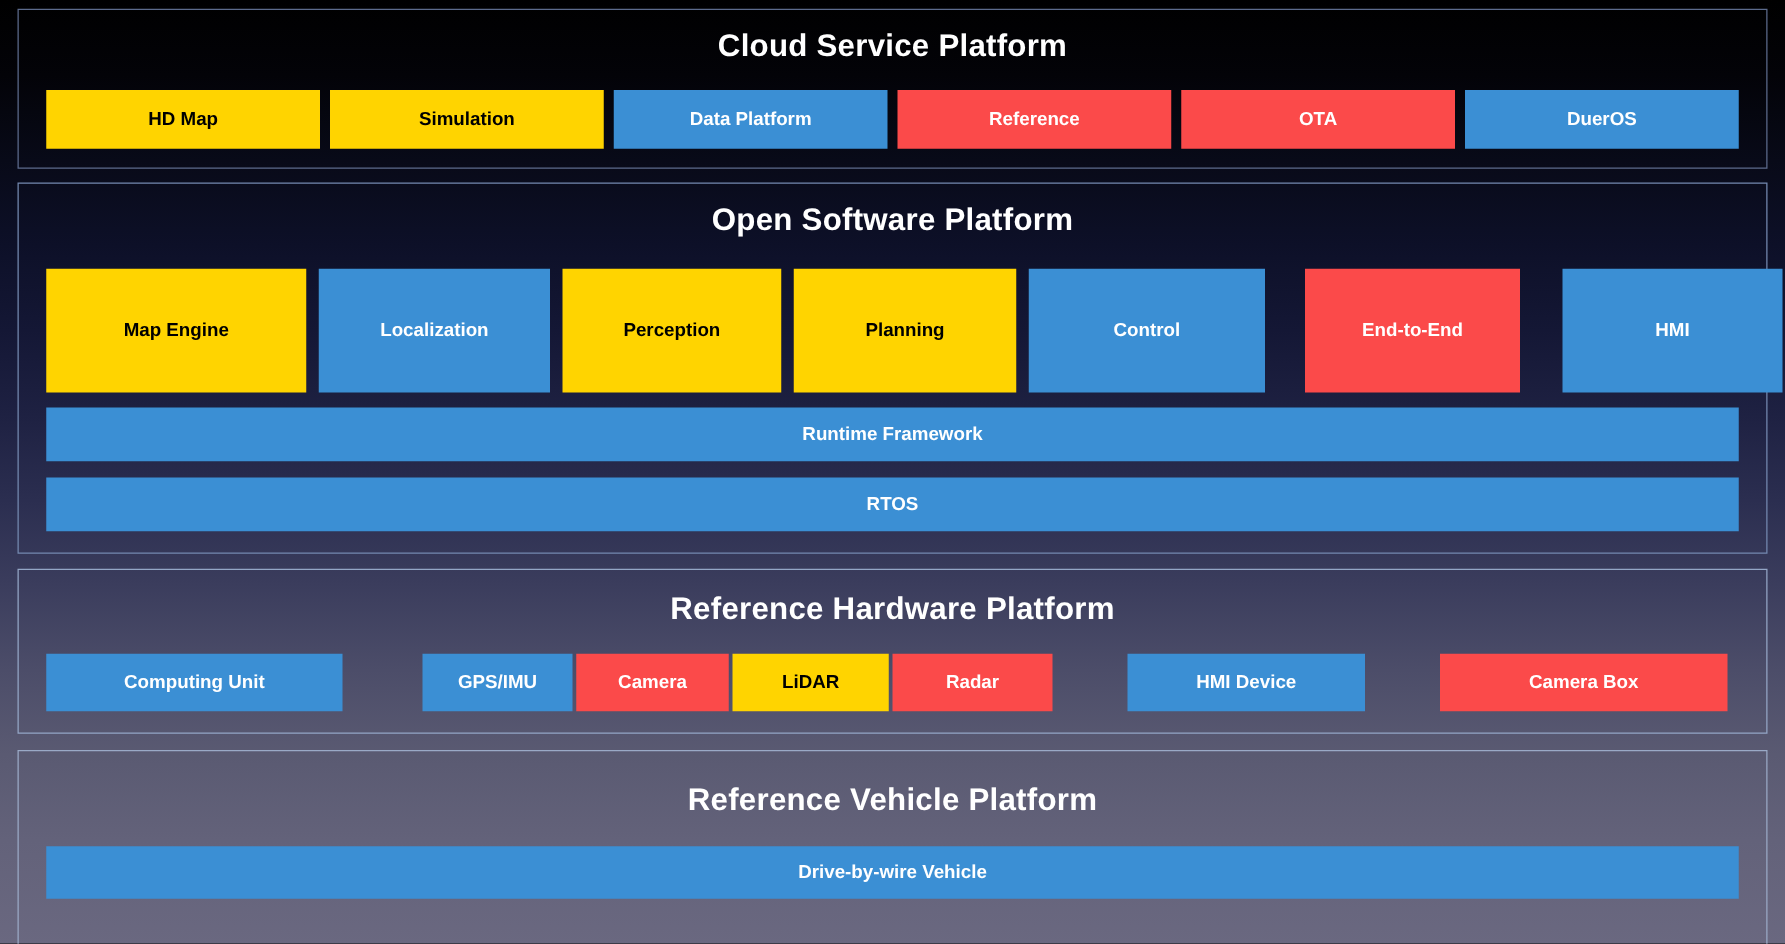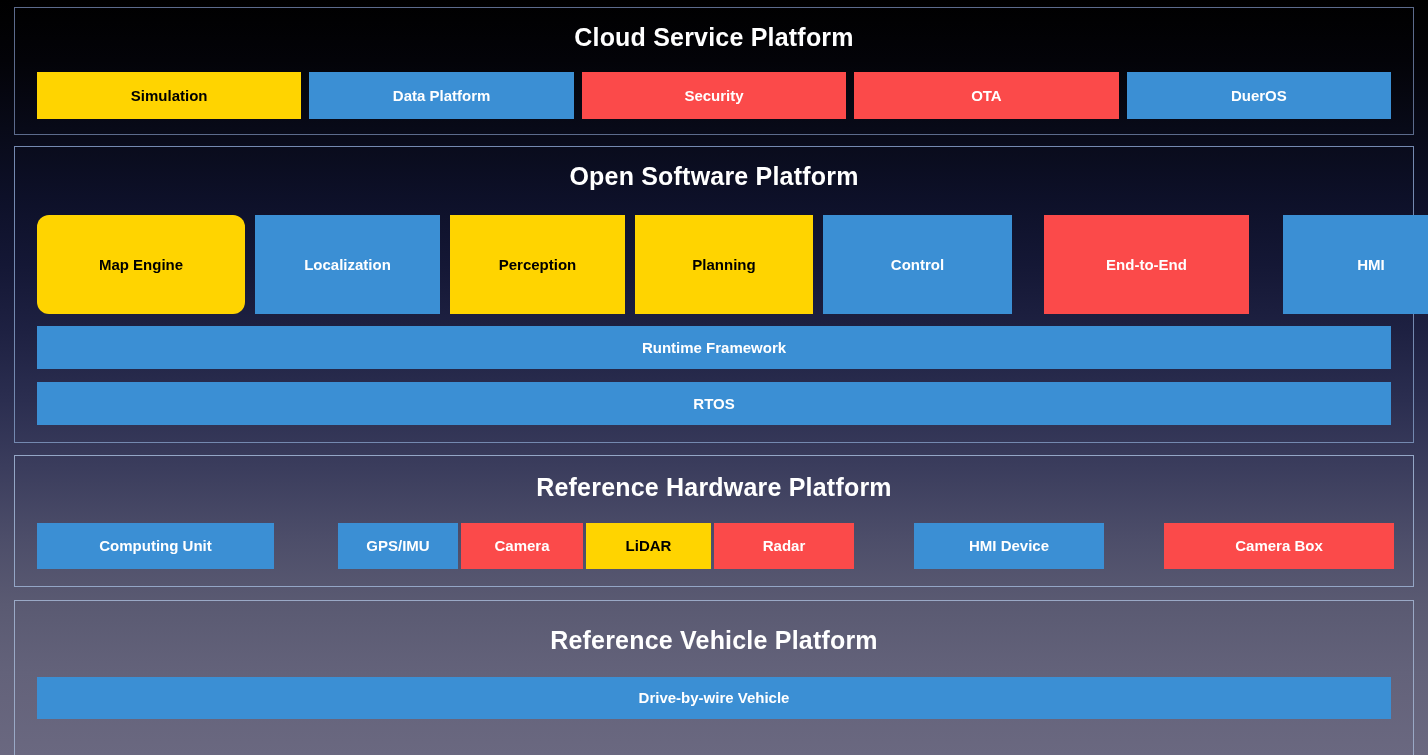--- a/index.html
+++ b/index.html
@@ -138,38 +138,39 @@
   .bar { font-size: 15px; }
 </style>
 </head>
 <body>
 
 <div id="stage">
 
   <section class="layer lyr-cloud">
     <h2 class="layer-title">Cloud Service Platform</h2>
     <div class="row row-cloud">
+      <div class="cell c-yellow">HD Map</div>
       <div class="cell c-yellow">Simulation</div>
       <div class="cell c-blue">Data Platform</div>
-      <div class="cell c-red">Security</div>
+      <div class="cell c-red">Reference</div>
       <div class="cell c-red">OTA</div>
       <div class="cell c-blue">DuerOS</div>
     </div>
   </section>
 
   <section class="layer lyr-software">
     <h2 class="layer-title">Open Software Platform</h2>
 
     <div class="row row-software">
-      <div class="cell c-yellow" style="width:208px;flex:none;border-radius:12px;">Map Engine</div>
+      <div class="cell c-yellow" style="width:208px;flex:none;">Map Engine</div>
       <div class="cell c-blue" style="width:185px;flex:none;">Localization</div>
       <div class="cell c-yellow" style="width:175px;flex:none;">Perception</div>
       <div class="cell c-yellow" style="width:178px;flex:none;">Planning</div>
       <div class="cell c-blue" style="width:189px;flex:none;">Control</div>
-      <div class="cell c-red" style="width:205px;flex:none;margin-left:22px;">End-to-End</div>
+      <div class="cell c-red" style="width:172px;flex:none;margin-left:22px;">End-to-End</div>
       <div class="cell c-blue" style="width:176px;flex:none;margin-left:24px;">HMI</div>
     </div>
 
     <div class="bar-wrap bar-runtime-wrap">
       <div class="bar c-blue">Runtime Framework</div>
     </div>
 
     <div class="bar-wrap bar-rtos-wrap">
       <div class="bar c-blue">RTOS</div>
     </div>
@@ -179,21 +180,21 @@
     <h2 class="layer-title">Reference Hardware Platform</h2>
     <div class="row row-hardware">
       <div class="cell c-blue" style="width:237px;flex:none;">Computing Unit</div>
       <div class="hw-gap-lg"></div>
       <div class="cell c-blue" style="width:120px;flex:none;">GPS/IMU</div>
       <div class="hw-gap-sm"></div>
       <div class="cell c-red" style="width:122px;flex:none;">Camera</div>
       <div class="hw-gap-sm"></div>
       <div class="cell c-yellow" style="width:125px;flex:none;">LiDAR</div>
       <div class="hw-gap-sm"></div>
-      <div class="cell c-red" style="width:140px;flex:none;">Radar</div>
+      <div class="cell c-red" style="width:128px;flex:none;">Radar</div>
       <div class="hw-gap-md"></div>
       <div class="cell c-blue" style="width:190px;flex:none;">HMI Device</div>
       <div class="hw-gap-md"></div>
       <div class="cell c-red" style="width:230px;flex:none;">Camera Box</div>
     </div>
   </section>
 
   <section class="layer lyr-vehicle">
     <h2 class="layer-title">Reference Vehicle Platform</h2>
     <div class="bar-wrap row-vehicle">

